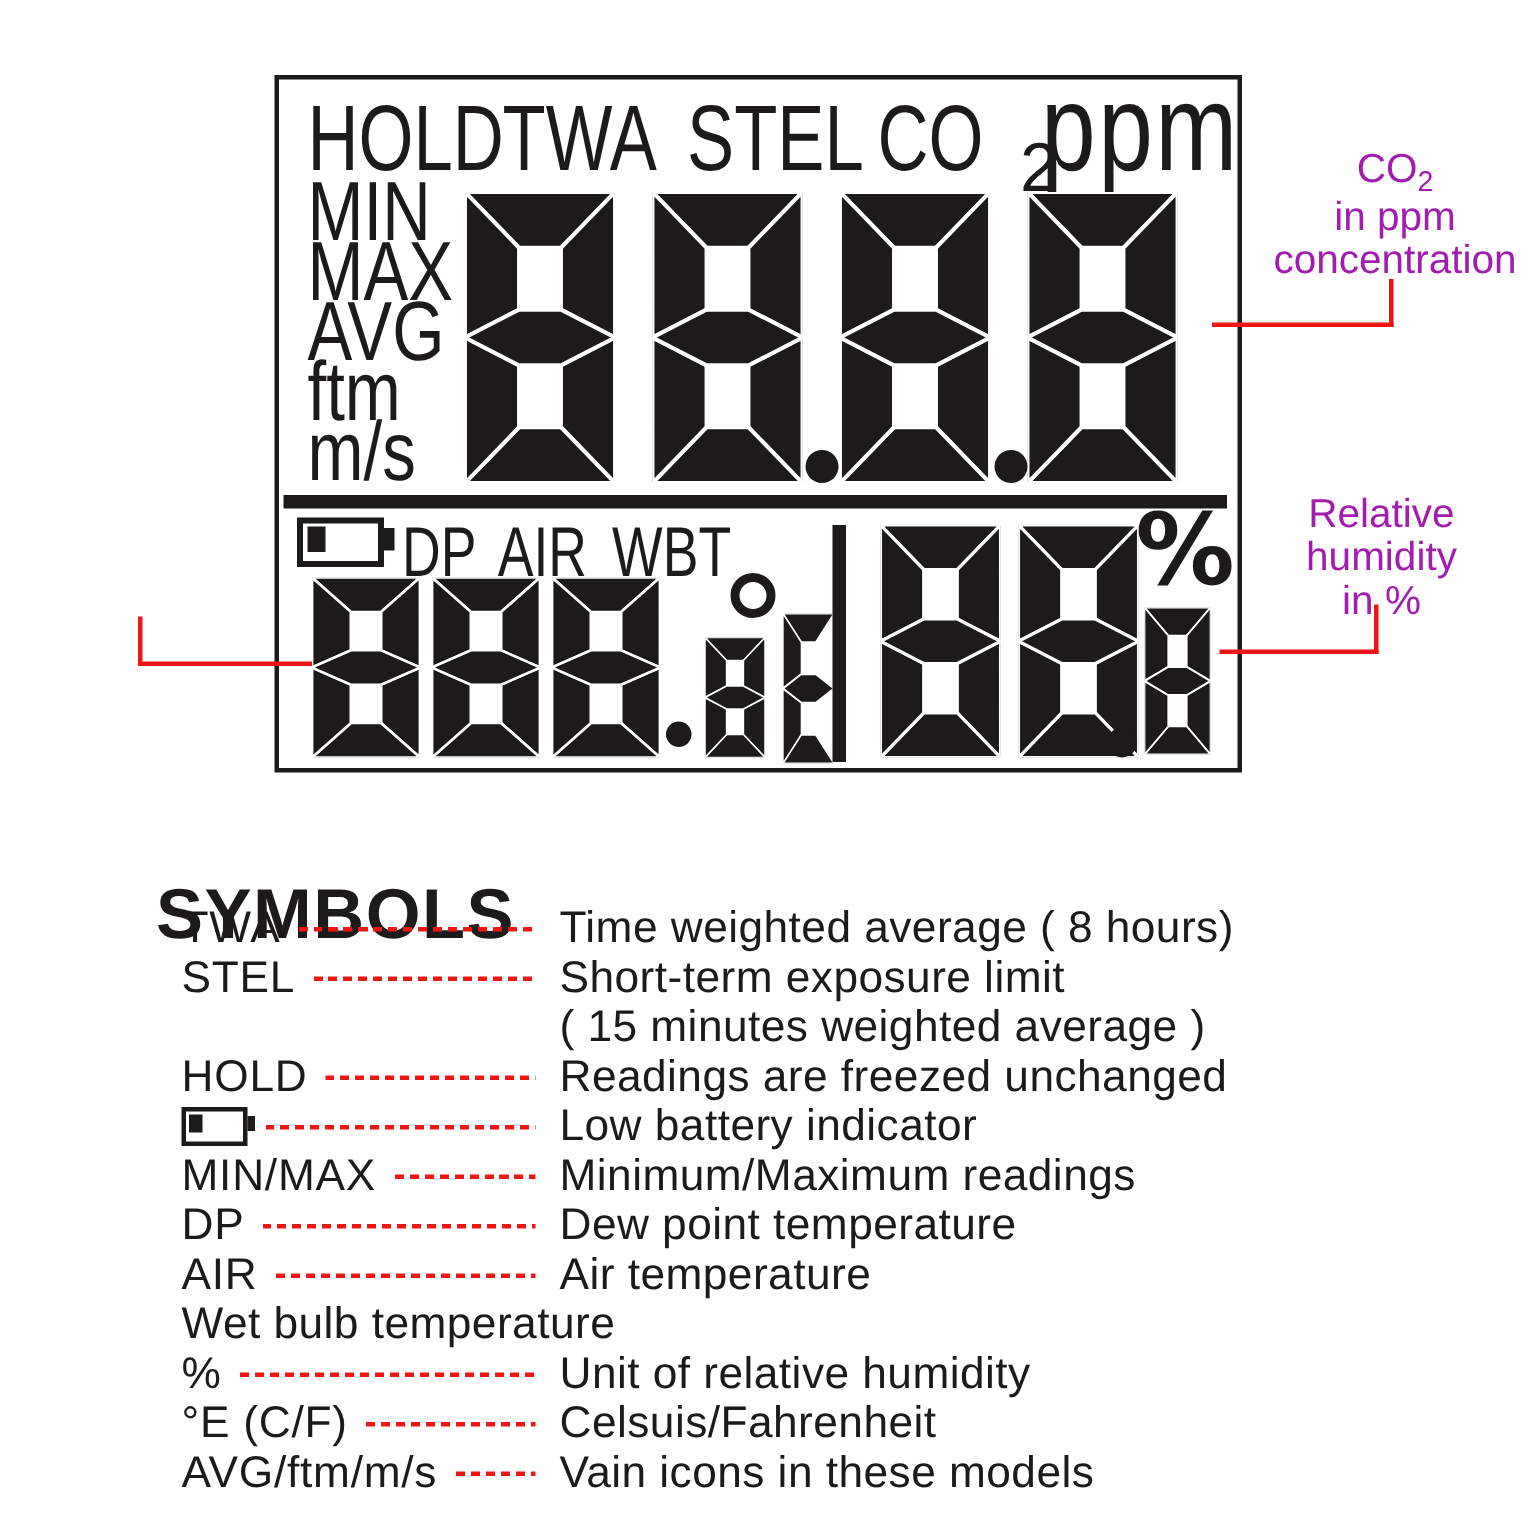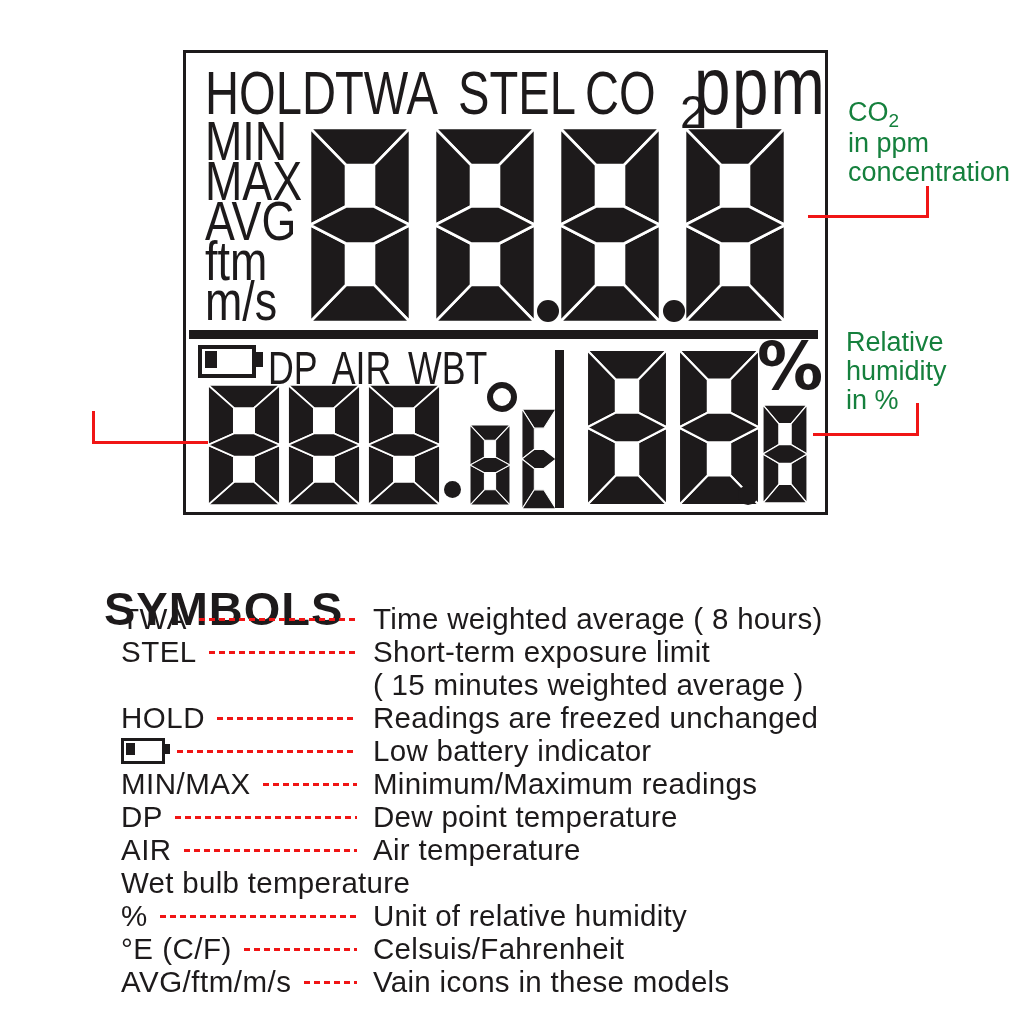--- a/index.html
+++ b/index.html
@@ -51,21 +51,21 @@
   .unit-e{position:absolute;left:336px;top:356px;}
   .unit-e .seg{width:34px;height:100px;}
 
   .rh-digits{position:absolute;left:401px;top:297px;display:flex;gap:12px;}
   .rh-digits .seg{width:80px;height:155px;}
   .rh-percent{position:absolute;left:571px;top:281px;font-size:66px;font-weight:bold;font-family:"DejaVu Sans","Liberation Sans",sans-serif;line-height:1;}
   .small-digit-rh{position:absolute;left:577px;top:352px;}
   .small-digit-rh .seg{width:44px;height:98px;}
 
   
-  .note{position:absolute;text-align:left;font-size:27px;line-height:29px;color:#15803d;}
+  .note{position:absolute;text-align:center;font-size:27px;line-height:29px;color:#a21caf;}
   .note .sub{font-size:19px;position:relative;top:6px;}
   .rline{position:absolute;background:var(--red);}
 
   
   .sym-heading{position:absolute;left:104px;top:542px;font-size:47px;font-weight:bold;letter-spacing:1px;}
   .sym-list{position:absolute;left:121px;top:602px;width:820px;}
   .sym-row{display:flex;align-items:center;height:33px;font-size:29.5px;}
   .sym-left{flex:0 0 252px;display:flex;align-items:center;}
   .sym-name{flex:0 0 auto;white-space:nowrap;letter-spacing:.5px;}
   .dash{flex:1 1 auto;height:3px;margin:2px 16px 0 12px;

